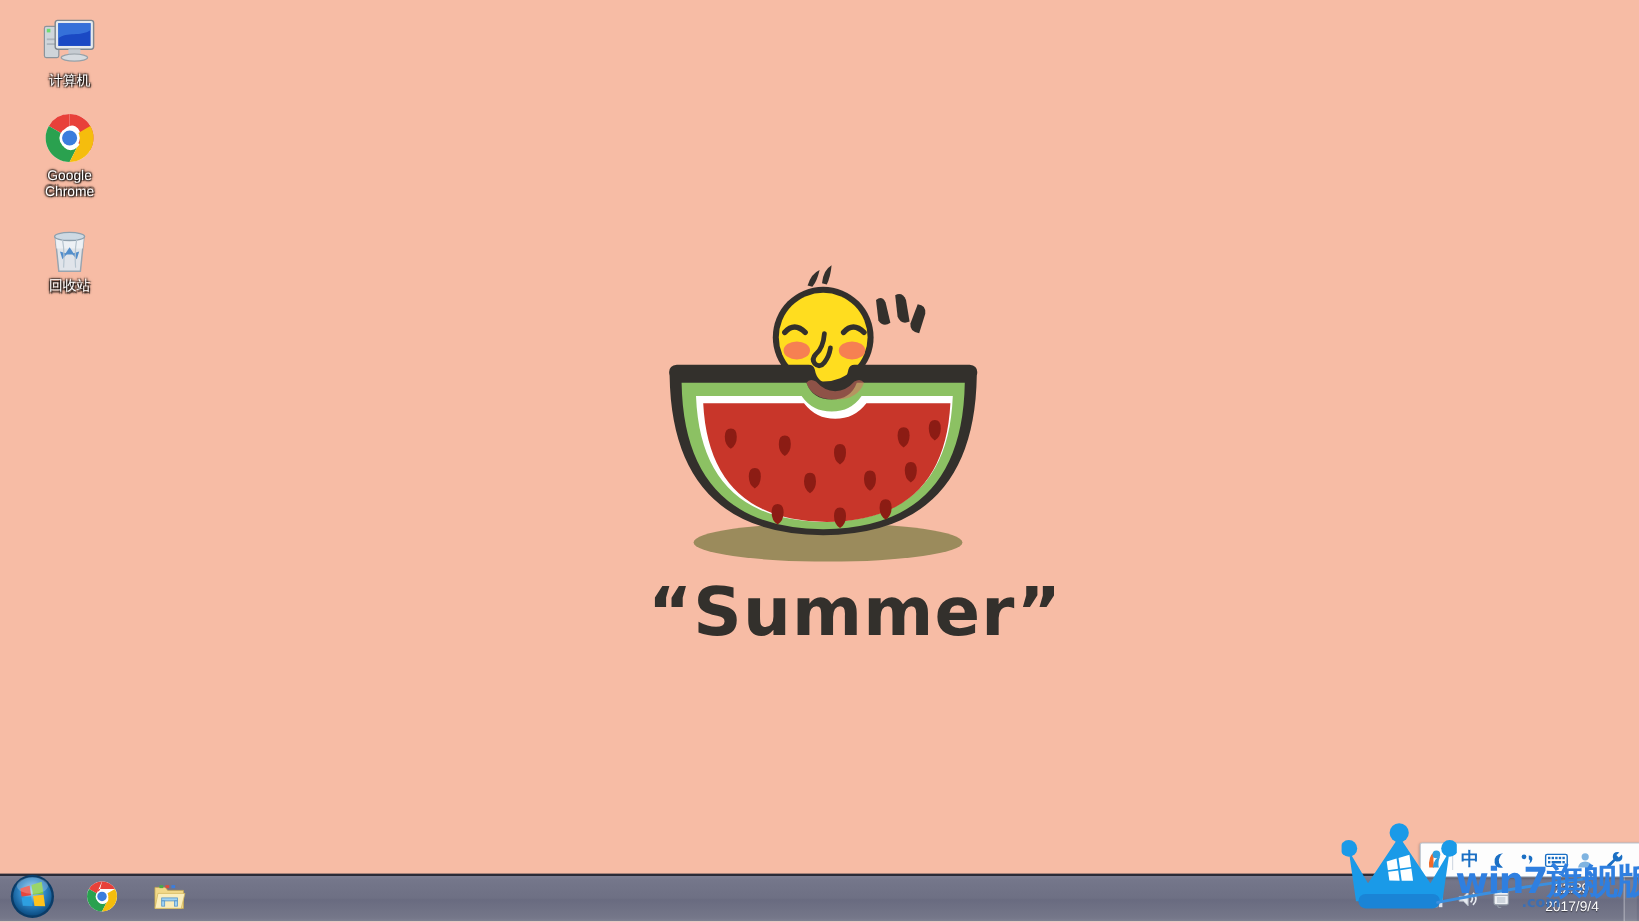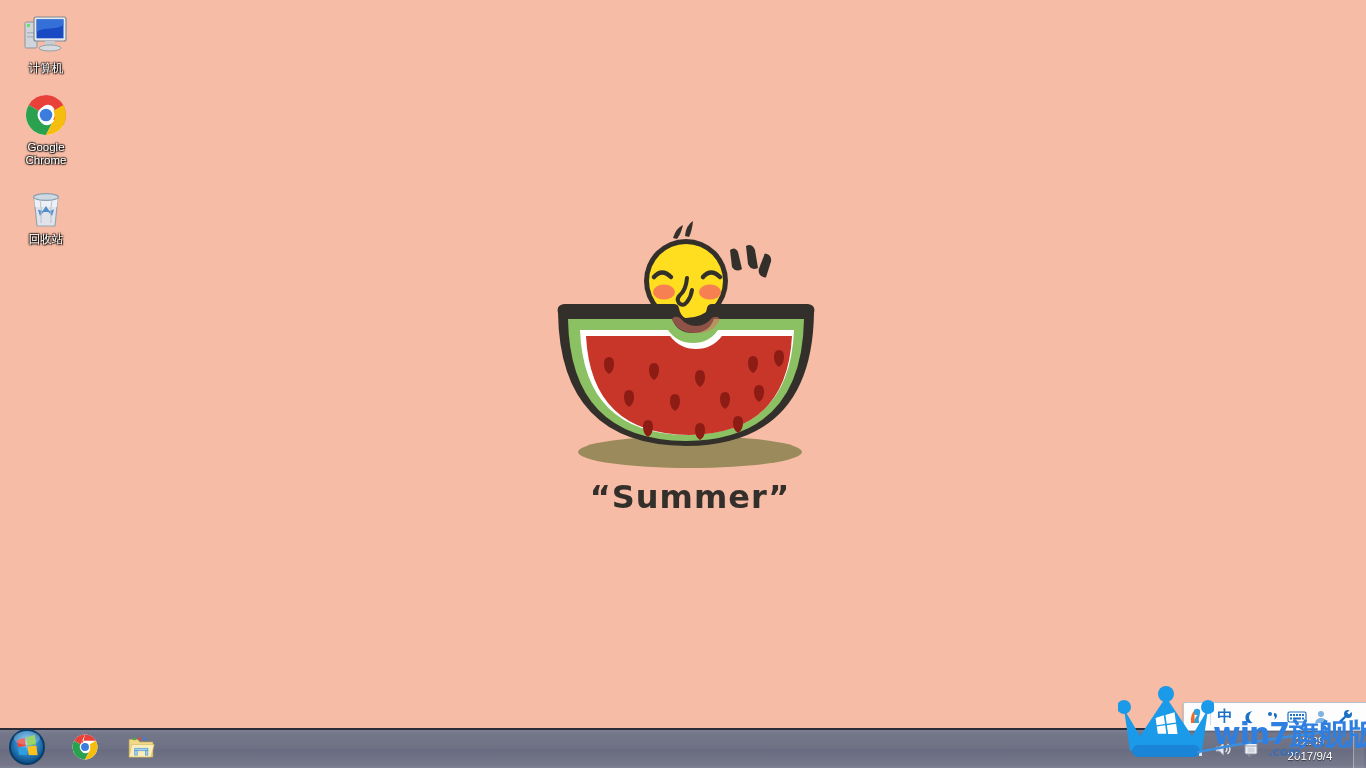--- a/index.html
+++ b/index.html
@@ -17,21 +17,21 @@
     height: 768px;
     background: #f7bca5;
     overflow: hidden;
     user-select: none;
   }
 
   
   .icon-grid {
     position: absolute;
     top: 8px;
-    left: 8px;
+    left: 20px;
     width: 80px;
   }
   .desktop-icon {
     width: 76px;
     margin-bottom: 12px;
     text-align: center;
     cursor: default;
     padding-top: 4px;
   }
   .desktop-icon .glyph {
@@ -61,21 +61,21 @@
     width: 300px;
     height: 320px;
   }
   #summer-word {
     position: absolute;
     left: 540px;
     top: 478px;
     width: 300px;
     text-align: center;
     font-family: "DejaVu Sans", sans-serif;
-    font-size: 32px;
+    font-size: 56px;
     font-weight: bold;
     letter-spacing: 1px;
     color: #33302c;
   }
 
   
   #taskbar {
     position: absolute;
     left: 0;
     bottom: 0;

